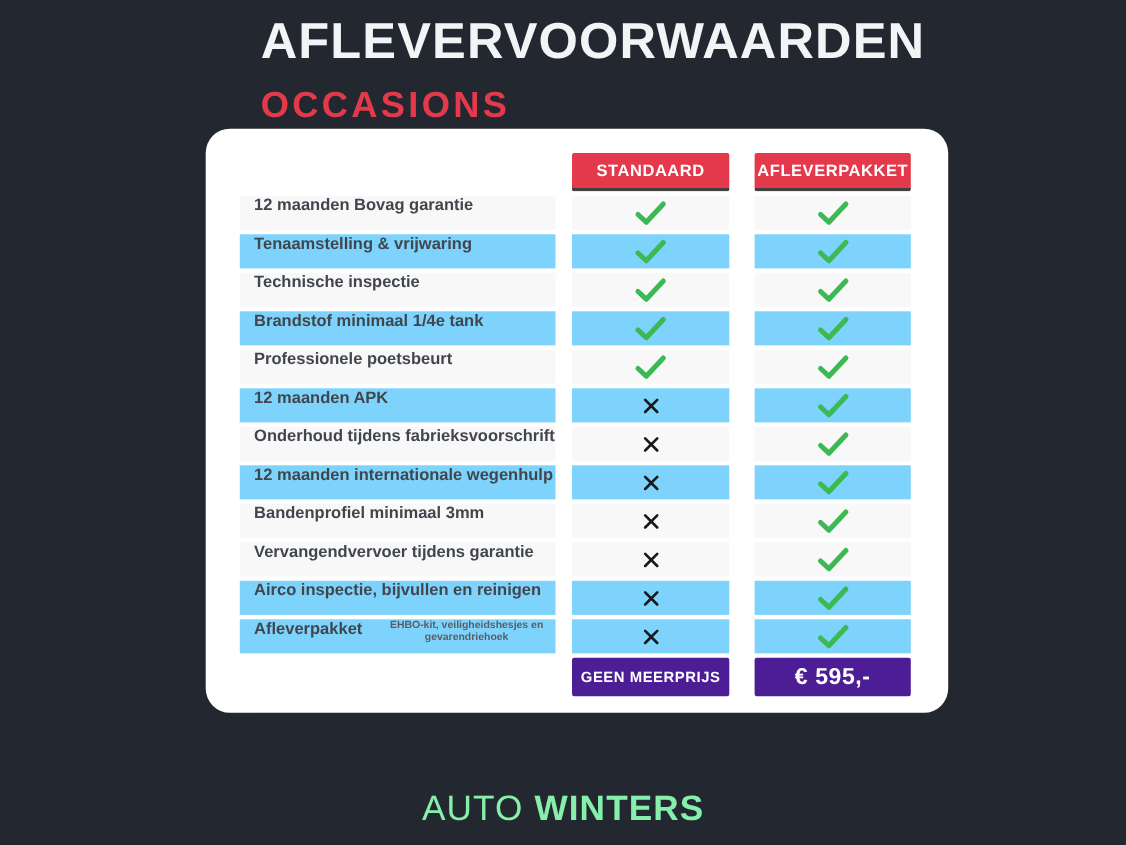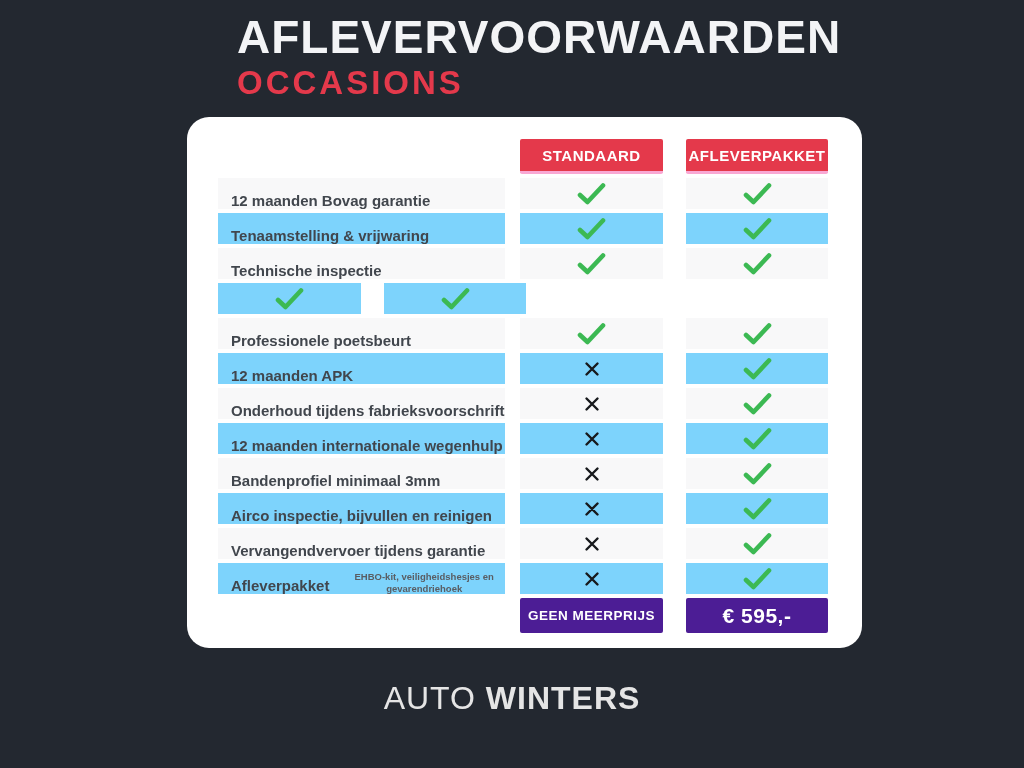--- a/index.html
+++ b/index.html
@@ -21,45 +21,45 @@
     font-weight: 700;
     letter-spacing: 1px;
     color: #f3f4f6;
     line-height: 1.0;
   }
   .sub-title {
     font-size: 33px;
     font-weight: 700;
     letter-spacing: 3px;
     color: #e4394b;
-    margin-top: 4px;
+    margin-top: 16px;
   }
 
   
   .card {
     position: absolute;
     left: 187px; top: 117px;
     width: 675px; height: 531px;
     background: #ffffff;
     border-radius: 22px;
     padding: 22px 26px 0 31px;
   }
 
   .trow { display: flex; margin-bottom: 4px; height: 31px; }
   .trow.header-row, .trow.price-row { height: 35px; }
-  .c1 { width: 287px; margin-right: 15px; display: flex; align-items: flex-end; }
+  .c1 { width: 287px; margin-right: 15px; display: flex; align-items: flex-start; }
   .c2 { width: 143px; margin-right: 23px; display: flex; align-items: center; justify-content: center; }
   .c3 { width: 142px; display: flex; align-items: center; justify-content: center; }
 
   .trow.odd  .c1, .trow.odd  .c2, .trow.odd  .c3 { background: #f8f8f9; }
   .trow.even .c1, .trow.even .c2, .trow.even .c3 { background: #7dd3fc; }
 
   .col-header {
     background: #e4394b;
-    border-bottom: 3px solid #f9a8d4;
+    border-bottom: 3px solid #404040;
     border-radius: 2px;
     color: #ffffff;
     font-size: 15px;
     font-weight: 700;
     letter-spacing: 0.5px;
   }
 
   .label-cell { padding-left: 13px; }
   .feature-label {
     font-size: 15px;
@@ -91,22 +91,23 @@
 
   
   .footer-block {
     position: absolute;
     left: 0; top: 680px;
     width: 1024px;
     text-align: center;
   }
   .brand-line {
     font-size: 32px;
-    color: #e5e5e5;
+    color: #86efac;
     letter-spacing: 1px;
+    margin-top: 36px;
   }
   .brand-light { font-weight: 400; }
   .brand-bold  { font-weight: 700; }
   .tagline {
     margin-top: 10px;
     font-size: 19px;
     font-weight: 400;
     letter-spacing: 1.5px;
     color: #ccd0d5;
   }
@@ -166,20 +167,23 @@
             <path d="M3 13 L10.5 20 L26 3.5" fill="none" stroke="#3cb953" stroke-width="4.6" stroke-linecap="round" stroke-linejoin="round"></path>
           </svg>
         </div>
         <div class="c3 val-cell">
           <svg class="check-icon-svg" width="29" height="23" viewBox="0 0 29 23">
             <path d="M3 13 L10.5 20 L26 3.5" fill="none" stroke="#3cb953" stroke-width="4.6" stroke-linecap="round" stroke-linejoin="round"></path>
           </svg>
         </div>
       </div>
       <div class="trow even">
+        <div class="c1 label-cell">
+          <span class="feature-label">Brandstof minimaal 1/4e tank</span>
+        </div>
         <div class="c2 val-cell">
           <svg class="check-icon-svg" width="29" height="23" viewBox="0 0 29 23">
             <path d="M3 13 L10.5 20 L26 3.5" fill="none" stroke="#3cb953" stroke-width="4.6" stroke-linecap="round" stroke-linejoin="round"></path>
           </svg>
         </div>
         <div class="c3 val-cell">
           <svg class="check-icon-svg" width="29" height="23" viewBox="0 0 29 23">
             <path d="M3 13 L10.5 20 L26 3.5" fill="none" stroke="#3cb953" stroke-width="4.6" stroke-linecap="round" stroke-linejoin="round"></path>
           </svg>
         </div>
@@ -252,38 +256,38 @@
           <svg class="cross-icon-svg" width="16" height="16" viewBox="0 0 16 16">
             <path d="M2.5 2.5 L13.5 13.5 M13.5 2.5 L2.5 13.5" fill="none" stroke="#17191c" stroke-width="2.4" stroke-linecap="round"></path>
           </svg>
         </div>
         <div class="c3 val-cell">
           <svg class="check-icon-svg" width="29" height="23" viewBox="0 0 29 23">
             <path d="M3 13 L10.5 20 L26 3.5" fill="none" stroke="#3cb953" stroke-width="4.6" stroke-linecap="round" stroke-linejoin="round"></path>
           </svg>
         </div>
       </div>
+      <div class="trow odd">
+        <div class="c1 label-cell">
+          <span class="feature-label">Vervangendvervoer tijdens garantie</span>
+        </div>
+        <div class="c2 val-cell">
+          <svg class="cross-icon-svg" width="16" height="16" viewBox="0 0 16 16">
+            <path d="M2.5 2.5 L13.5 13.5 M13.5 2.5 L2.5 13.5" fill="none" stroke="#17191c" stroke-width="2.4" stroke-linecap="round"></path>
+          </svg>
+        </div>
+        <div class="c3 val-cell">
+          <svg class="check-icon-svg" width="29" height="23" viewBox="0 0 29 23">
+            <path d="M3 13 L10.5 20 L26 3.5" fill="none" stroke="#3cb953" stroke-width="4.6" stroke-linecap="round" stroke-linejoin="round"></path>
+          </svg>
+        </div>
+      </div>
       <div class="trow even">
         <div class="c1 label-cell">
           <span class="feature-label">Airco inspectie, bijvullen en reinigen</span>
-        </div>
-        <div class="c2 val-cell">
-          <svg class="cross-icon-svg" width="16" height="16" viewBox="0 0 16 16">
-            <path d="M2.5 2.5 L13.5 13.5 M13.5 2.5 L2.5 13.5" fill="none" stroke="#17191c" stroke-width="2.4" stroke-linecap="round"></path>
-          </svg>
-        </div>
-        <div class="c3 val-cell">
-          <svg class="check-icon-svg" width="29" height="23" viewBox="0 0 29 23">
-            <path d="M3 13 L10.5 20 L26 3.5" fill="none" stroke="#3cb953" stroke-width="4.6" stroke-linecap="round" stroke-linejoin="round"></path>
-          </svg>
-        </div>
-      </div>
-      <div class="trow odd">
-        <div class="c1 label-cell">
-          <span class="feature-label">Vervangendvervoer tijdens garantie</span>
         </div>
         <div class="c2 val-cell">
           <svg class="cross-icon-svg" width="16" height="16" viewBox="0 0 16 16">
             <path d="M2.5 2.5 L13.5 13.5 M13.5 2.5 L2.5 13.5" fill="none" stroke="#17191c" stroke-width="2.4" stroke-linecap="round"></path>
           </svg>
         </div>
         <div class="c3 val-cell">
           <svg class="check-icon-svg" width="29" height="23" viewBox="0 0 29 23">
             <path d="M3 13 L10.5 20 L26 3.5" fill="none" stroke="#3cb953" stroke-width="4.6" stroke-linecap="round" stroke-linejoin="round"></path>
           </svg>

